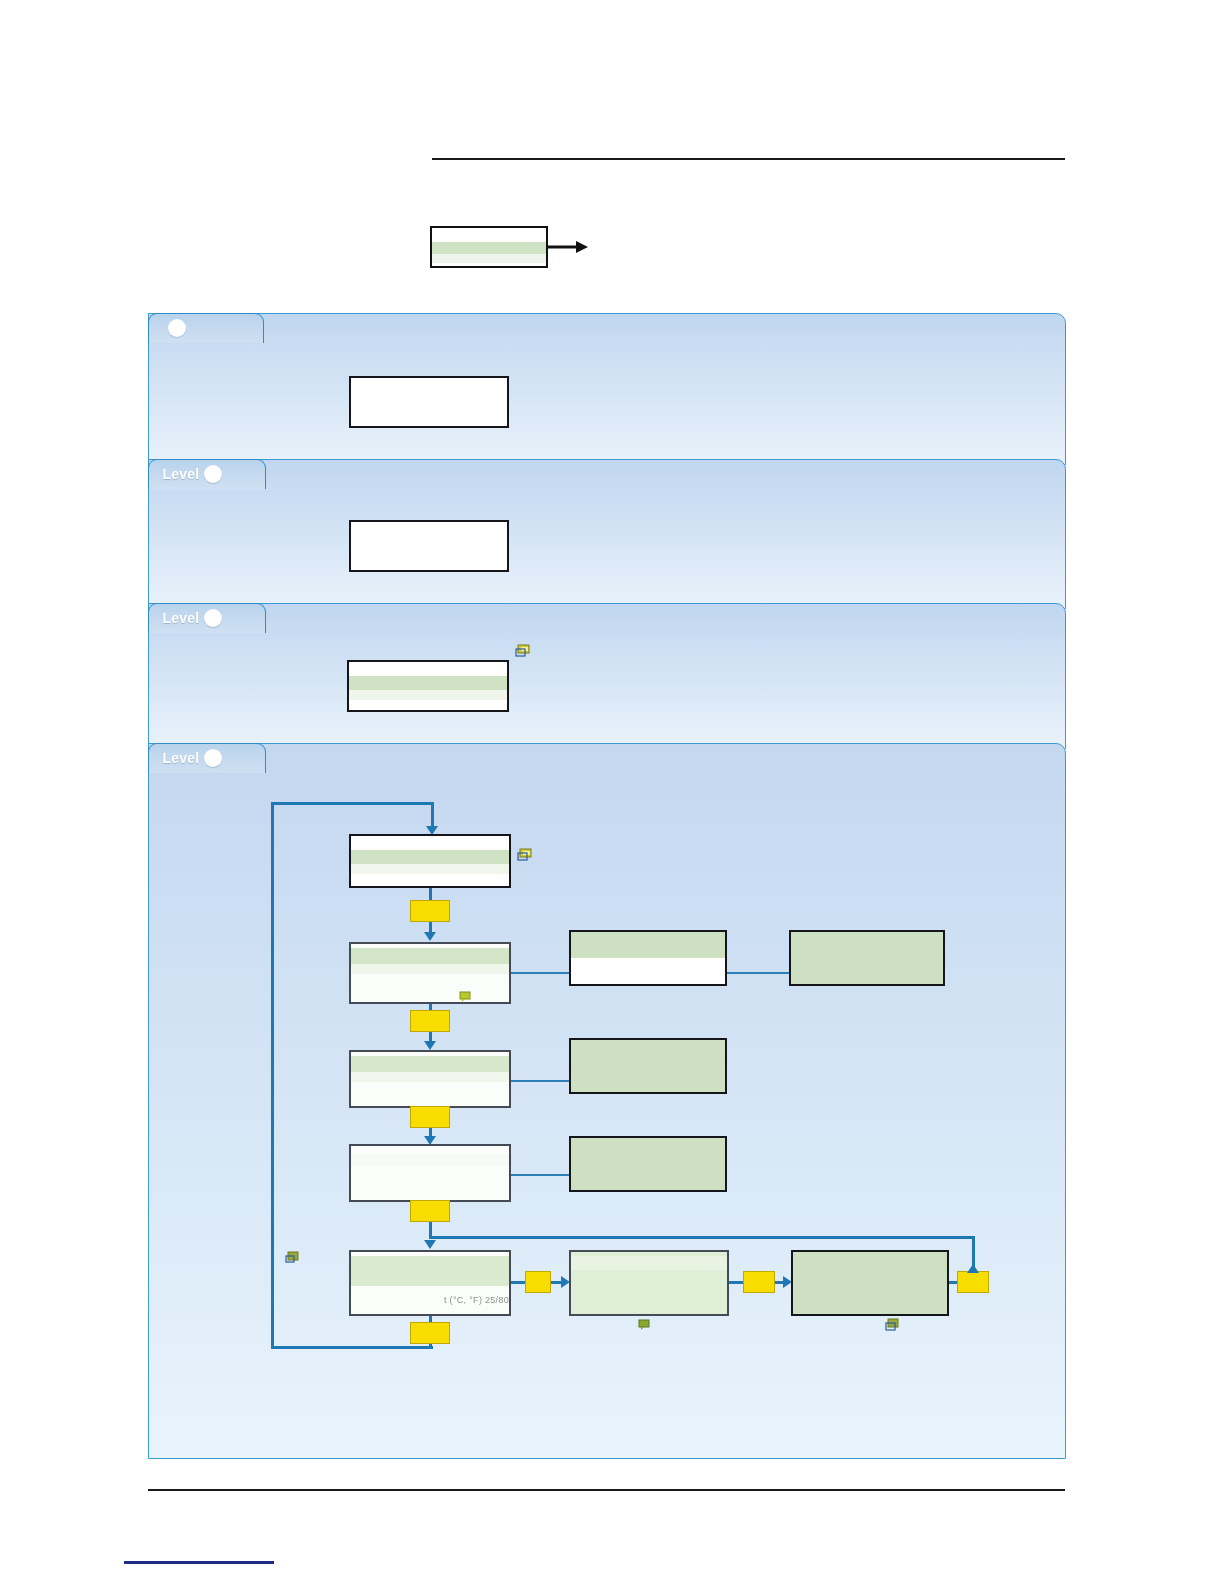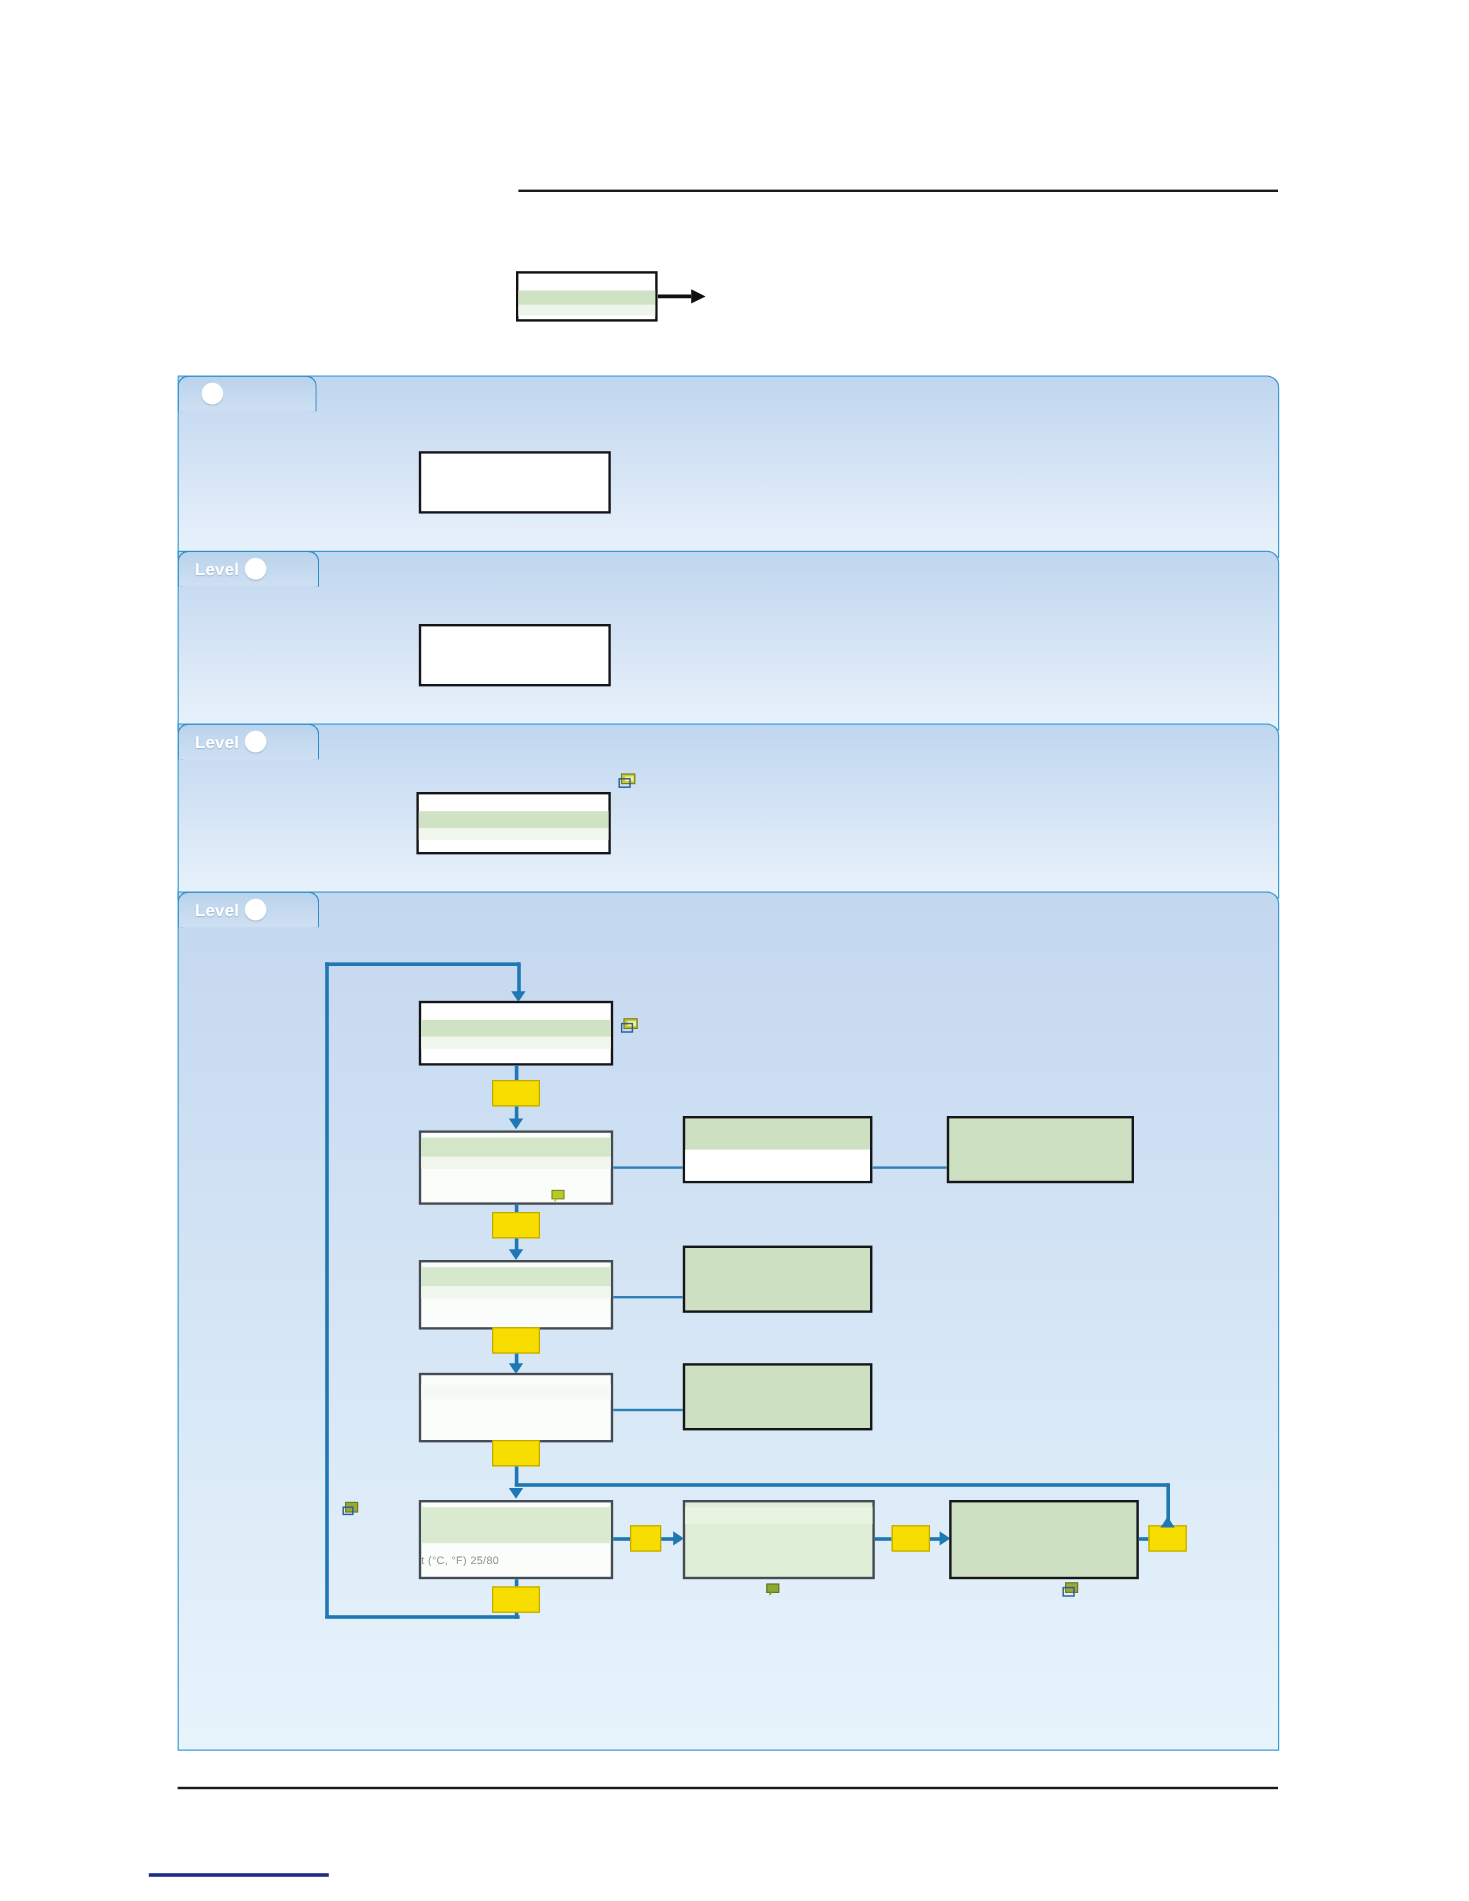--- a/index.html
+++ b/index.html
@@ -54,21 +54,21 @@
   #panel-level3{top:743px;height:716px;background:linear-gradient(180deg,#c3d7ef 0%,#e8f4fc 100%);}
 
   
   .disp{
     position:absolute;box-sizing:border-box;background:#ffffff;
     border:2.5px solid #15161c;
   }
   .disp .row-green{position:absolute;left:0;right:0;background:#cfe3c4;}
   .disp .row-pale{position:absolute;left:0;right:0;background:#f0f6ec;}
   .disp .txt{
-    position:absolute;left:0;right:0;text-align:left;
+    position:absolute;left:0;right:0;text-align:right;
     font-size:9px;color:#6d7c6d;font-family:"Liberation Sans",sans-serif;
     white-space:nowrap;opacity:.72;
   }
 
   .disp-soft{border:2.5px solid #444b55;background:#fbfdfa;}
 
   
   .callout{
     position:absolute;box-sizing:border-box;
     background:#cde0c2;border:2.5px solid #15161c;

